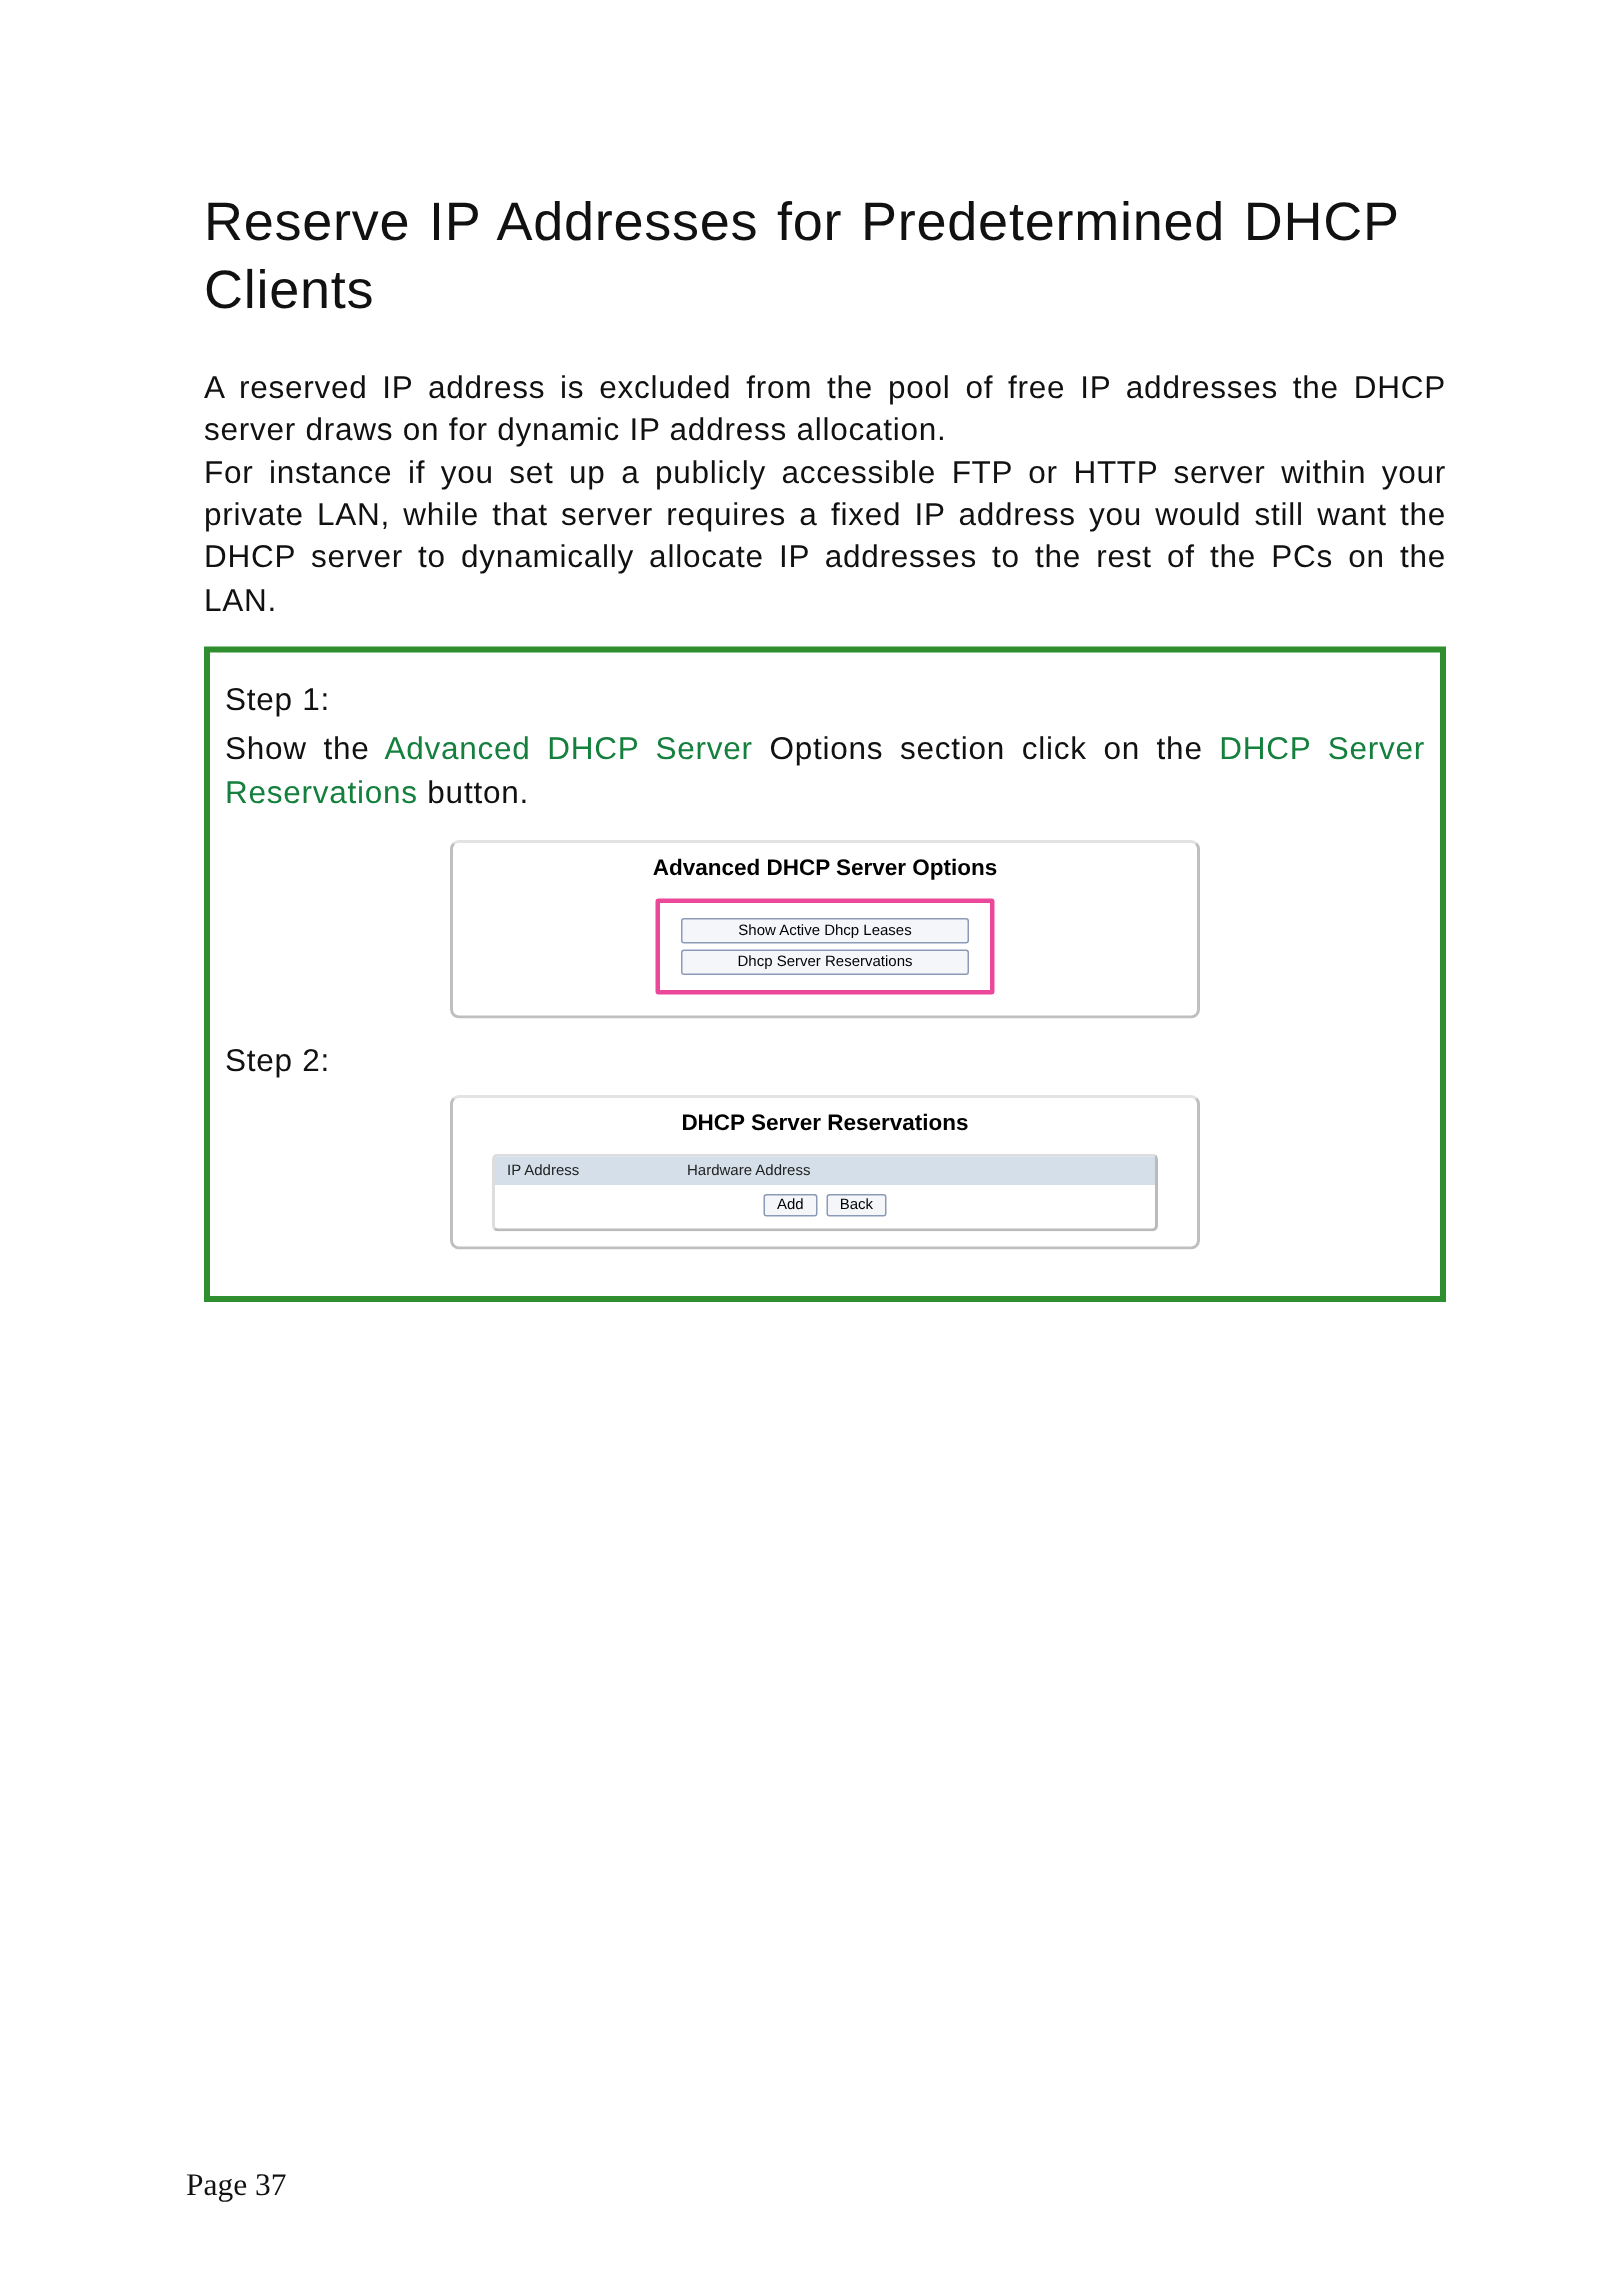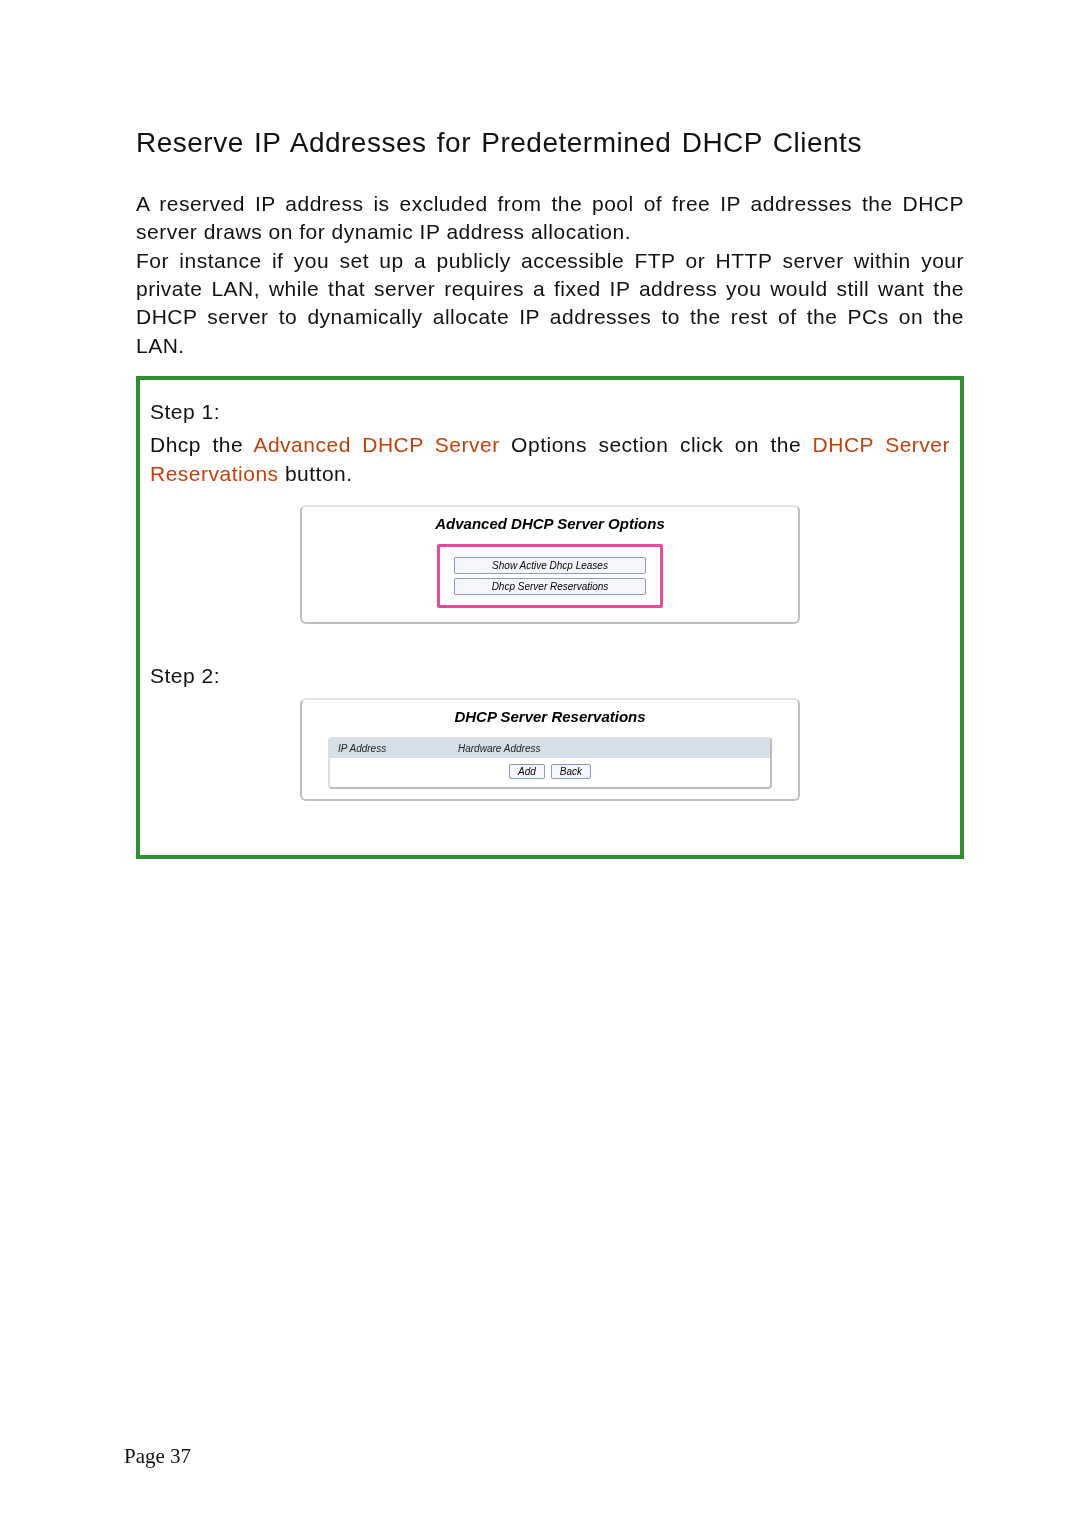--- a/index.html
+++ b/index.html
@@ -15,21 +15,21 @@
     letter-spacing: 0.5px;
   }
   .page {
     width: 1080px;
     min-height: 1527px;
     box-sizing: border-box;
     padding: 125px 116px 0 136px;
     position: relative;
   }
   h1.title {
-    font-size: 28px;
+    font-size: 36px;
     font-weight: 400;
     line-height: 1.25;
     margin: 0 0 30px 0;
     word-spacing: 2px;
   }
   .body-text {
     font-size: 21px;
     line-height: 1.35;
     text-align: justify;
     margin-bottom: 16px;
@@ -42,35 +42,34 @@
   .step-label {
     font-size: 21px;
     margin: 6px 0 6px 0;
   }
   .step-text {
     font-size: 21px;
     line-height: 1.4;
     text-align: justify;
     margin: 0 0 16px 0;
   }
-  .blue { color: #c2410c; }
+  .blue { color: #15803d; }
   .panel-wrap {
     width: 500px;
-    margin: 10px auto 40px auto;
+    margin: 10px auto 17px auto;
     border-left: 2px solid #bfbfbf;
     border-right: 2px solid #bfbfbf;
     border-bottom: 2px solid #bfbfbf;
     border-top: 2px solid #e3e3e3;
     border-radius: 6px;
     padding: 8px 14px 14px 14px;
     box-sizing: border-box;
     background: #fff;
     font-family: Verdana, Arial, sans-serif;
     letter-spacing: 0;
-    font-style: italic;
   }
   .panel-title {
     text-align: center;
     font-weight: 700;
     font-family: Arial, sans-serif;
     font-size: 15px;
     margin-bottom: 12px;
     color: #000;
   }
   .panel-buttons {
@@ -141,21 +140,21 @@
 <div class="page">
 
   <h1 class="title">Reserve IP Addresses for Predetermined DHCP Clients</h1>
 
   <div class="body-text" id="intro-para">A reserved IP address is excluded from the pool of free IP addresses the DHCP server draws on for dynamic IP address allocation.<br>For instance if you set up a publicly accessible FTP or HTTP server within your private LAN, while that server requires a fixed IP address you would still want the DHCP server to dynamically allocate IP addresses to the rest of the PCs on the LAN.</div>
 
   <div class="steps-box">
 
     <div class="step-label">Step 1:</div>
     <div class="step-text">
-      <span>Dhcp the </span><span class="blue">Advanced DHCP Server</span><span> Options section click on the </span><span class="blue">DHCP Server Reservations</span><span> button.</span>
+      <span>Show the </span><span class="blue">Advanced DHCP Server</span><span> Options section click on the </span><span class="blue">DHCP Server Reservations</span><span> button.</span>
     </div>
 
     <div class="panel-wrap">
       <div class="panel-title">Advanced DHCP Server Options</div>
       <div class="panel-buttons">
         <div class="panel-button">Show Active Dhcp Leases</div>
         <div class="panel-button">Dhcp Server Reservations</div>
       </div>
     </div>
 

